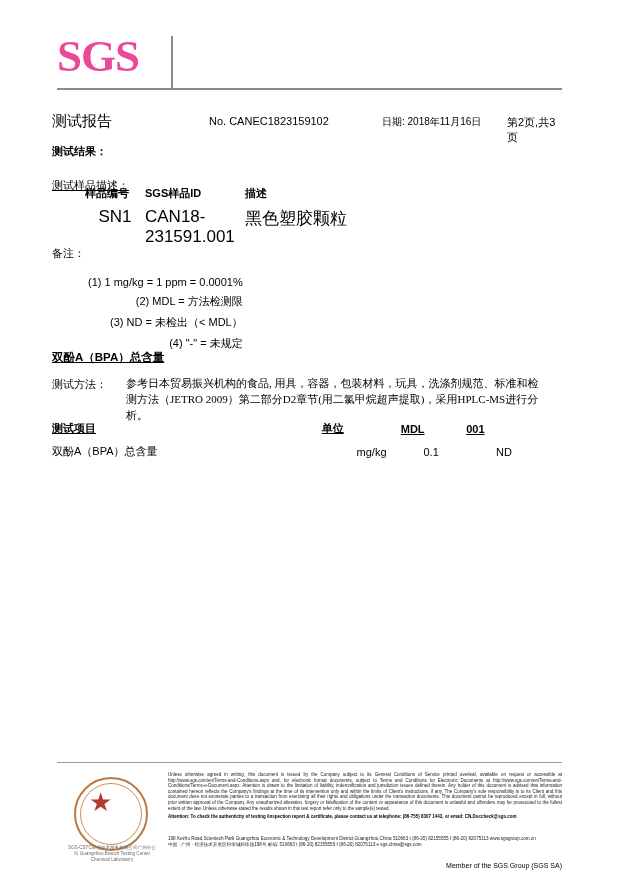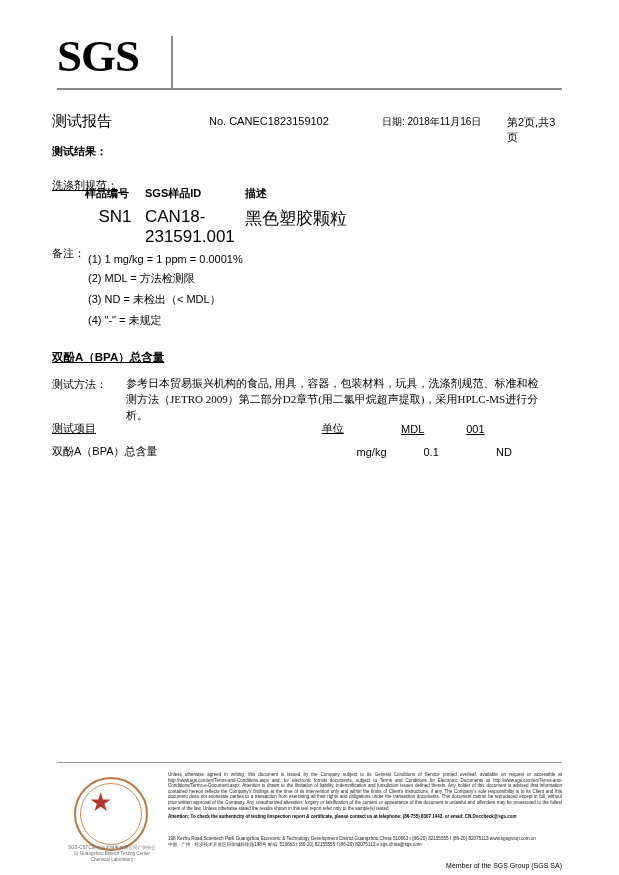--- a/index.html
+++ b/index.html
@@ -24,21 +24,21 @@
     left: 57px;
     top: 34px;
     width: 122px;
     height: 56px;
   }
   .logo-text {
     font-family: "Liberation Serif", serif;
     font-weight: bold;
     font-size: 45px;
     letter-spacing: -1px;
-    color: #000000;
+    color: #ec4899;
     line-height: 44px;
     text-align: left;
   }
   .logo-rule {
     position: absolute;
     left: 57px;
     top: 88px;
     width: 505px;
     height: 2px;
     background: #8a8a8a;
@@ -114,22 +114,23 @@
   }
   .col-no { width: 60px; }
   .col-id { width: 100px; }
   .col-desc { width: 130px; }
   .cell-center { text-align: center; }
 
   .lbl-remark { left: 52px; top: 246px; }
   .remark-list {
     position: absolute;
     left: 88px;
-    top: 253px;
-    font-size: 11px;
+    top: 276px;
+    font-size: 11px;
+    text-align: right;
   }
   .remark-list div {
     margin-bottom: 6px;
     white-space: nowrap;
   }
 
   
   .section-head {
     position: absolute;
     left: 52px;
@@ -154,21 +155,21 @@
   
   .res-tbl {
     position: absolute;
     left: 52px;
     top: 421px;
     width: 460px;
     font-size: 11px;
     border-collapse: collapse;
   }
   .res-tbl th {
-    font-weight: normal;
+    font-weight: bold;
     text-decoration: underline;
     padding: 0 0 8px 0;
     font-size: 11px;
   }
   .res-tbl td {
     padding: 0;
     font-size: 11px;
   }
   .th-item { text-align: left; width: 258px; }
   .th-unit { text-align: left; width: 62px; }
@@ -293,21 +294,21 @@
 
   <div class="title-row">
     <div class="doc-title">测试报告</div>
     <div class="doc-no">No. CANEC1823159102</div>
     <div class="doc-date">日期: 2018年11月16日</div>
     <div class="doc-page">第2页,共3页</div>
   </div>
 
   <div class="line lbl-result">测试结果：</div>
 
-  <div class="line lbl-sample-desc">洗涤剂规范：</div>
+  <div class="line lbl-sample-desc">测试样品描述：</div>
 
   <table class="sample-tbl">
     <thead>
       <tr>
         <th class="col-no cell-center">样品编号</th>
         <th class="col-id">SGS样品ID</th>
         <th class="col-desc">描述</th>
       </tr>
     </thead>
     <tbody>

